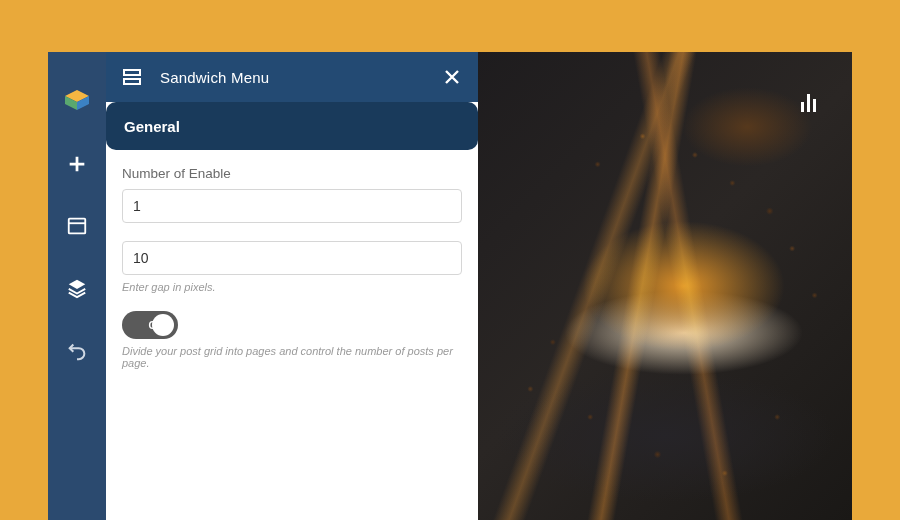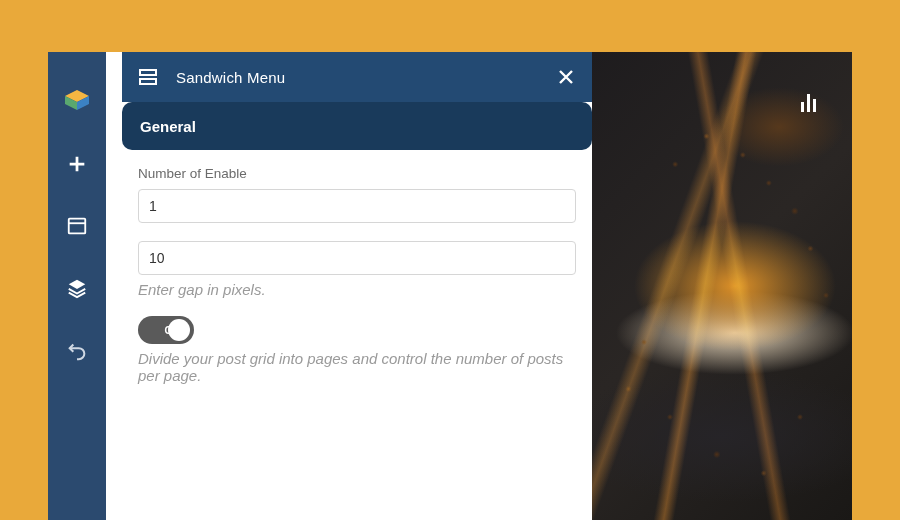--- a/index.html
+++ b/index.html
@@ -38,25 +38,24 @@
       width: 24px;
       height: 24px;
       color: #fff;
       cursor: pointer;
       display: flex;
       align-items: center;
       justify-content: center;
     }
     .side-icon svg { width: 22px; height: 22px; }
     .panel {
-      width: 486px;
+      width: 372px;
       background: #fff;
       display: flex;
       flex-direction: column;
-      padding-left: 16px;
     }
     .panel-header {
       background: #234a73;
       color: #fff;
       height: 50px;
       display: flex;
       align-items: center;
       padding: 0 16px;
       gap: 18px;
     }
@@ -108,21 +107,21 @@
     }
     .field input[type="text"] {
       width: 100%;
       padding: 8px 10px;
       border: 1px solid #d6d6d6;
       border-radius: 4px;
       font-size: 14px;
       color: #333;
     }
     .field-hint {
-      font-size: 15px;
+      font-size: 11px;
       font-style: italic;
       color: #9a9a9a;
       margin-top: 6px;
     }
     .toggle {
       display: inline-flex;
       align-items: center;
       width: 56px;
       height: 28px;
       border-radius: 14px;

